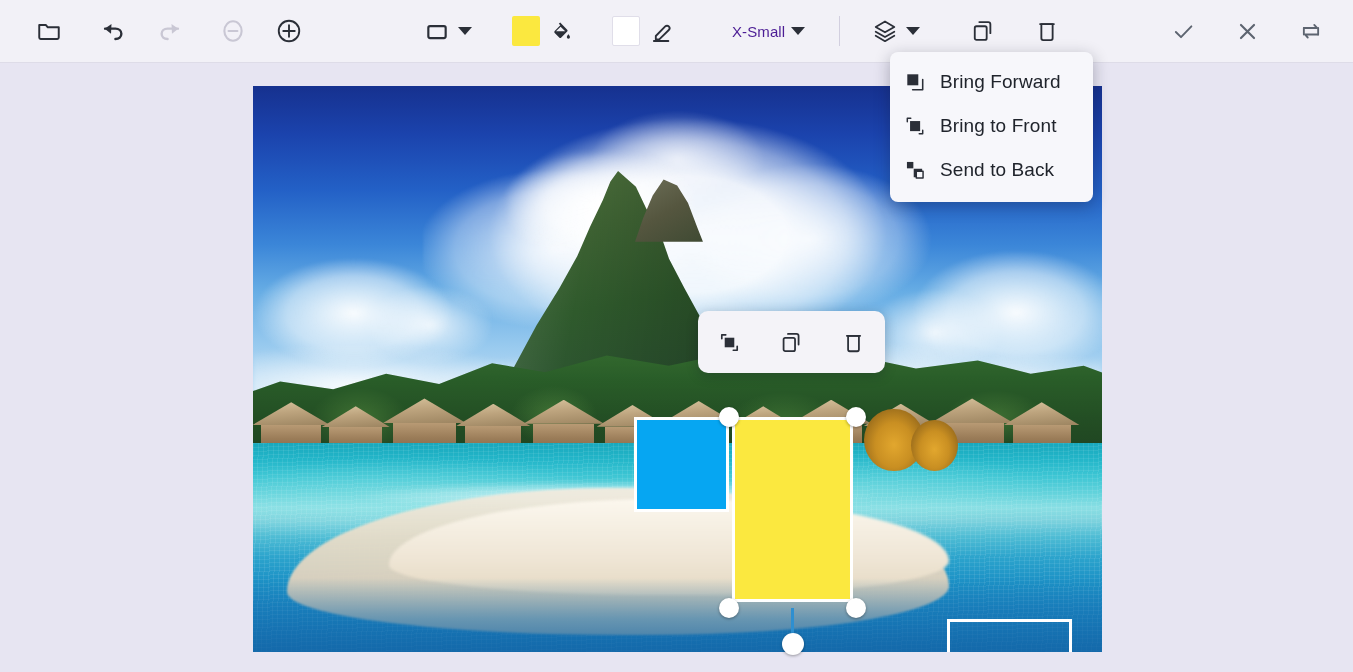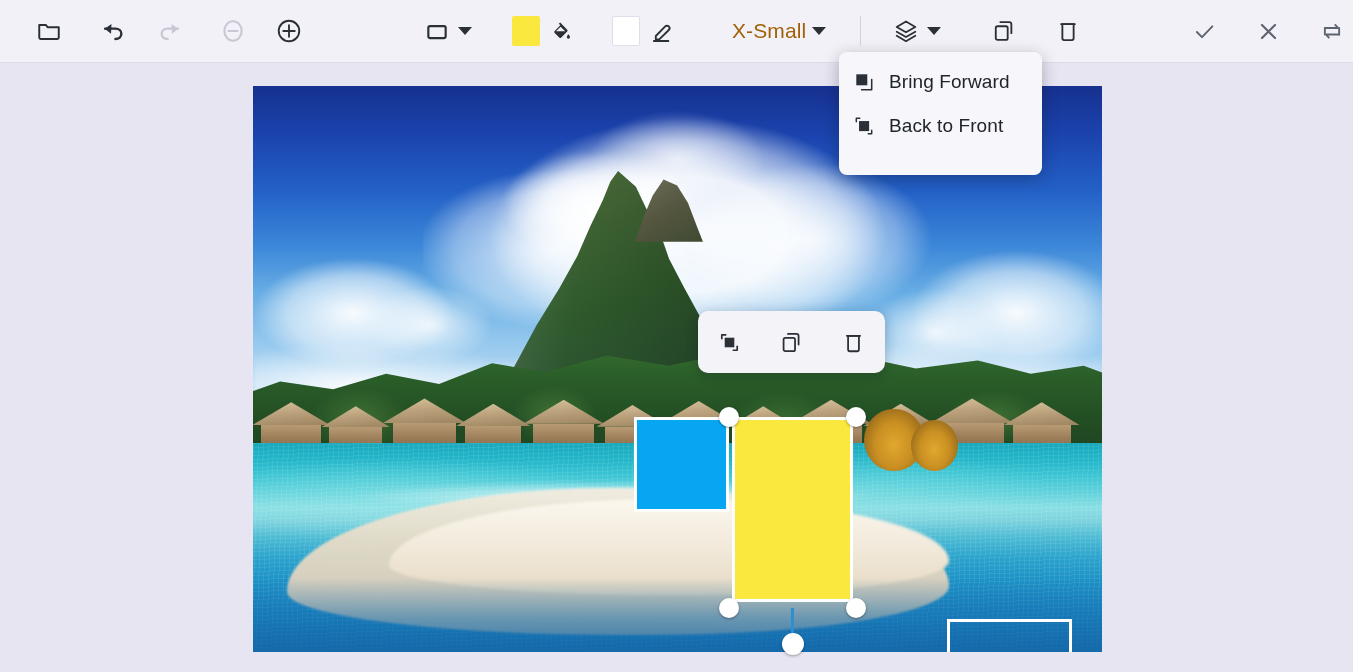--- a/index.html
+++ b/index.html
@@ -111,22 +111,22 @@
     display: flex;
     align-items: center;
     border: none;
     background: transparent;
     border-radius: 6px;
     cursor: pointer;
     padding: 0 8px;
     flex: none;
   }
   .size-label {
-    font-size: 21px;
-    color: #a16207;
+    font-size: 15px;
+    color: #4c1d95;
     letter-spacing: 0.1px;
     white-space: nowrap;
     text-align: center;
   }
 
   
   .canvas {
     position: absolute;
     left: 0; top: 63px;
     width: 1353px;
@@ -445,27 +445,27 @@
     background: transparent;
     border: none;
     border-radius: 6px;
     cursor: pointer;
     padding: 0;
   }
 
   
   .menu {
     position: absolute;
-    left: 839px;
+    left: 890px;
     top: 52px;
     width: 203px;
     background: #f7f7fb;
     border-radius: 8px;
     box-shadow: 0 4px 16px rgba(20,24,40,.30);
-    padding: 8px 0 27px 0;
+    padding: 8px 0 10px 0;
     box-sizing: border-box;
     z-index: 40;
   }
   .menu-item {
     height: 44px;
     display: flex;
     align-items: center;
     padding: 0 12px 0 14px;
     cursor: pointer;
     gap: 14px;
@@ -731,19 +731,30 @@
     </div>
 
 
     <div class="menu-item">
       <span class="menu-icon">
         <svg width="22" height="22" viewBox="0 0 24 24">
           <path class="fill-dark" d="M6.6 6.6h11v11h-11z"></path>
           <path class="ico-dark" style="stroke-width:1.6" d="M3.6 7.4V3.6h3.8M20.4 16.6v3.8h-3.8"></path>
         </svg>
       </span>
-      <span class="menu-label">Back to Front</span>
+      <span class="menu-label">Bring to Front</span>
     </div>
 
+    <div class="menu-item">
+      <span class="menu-icon">
+        <svg width="22" height="22" viewBox="0 0 24 24">
+          <path class="fill-dark" d="M3.2 3.2h7v7h-7z"></path>
+          <path class="fill-dark" d="M10.6 10.6h9.2v9.2h-9.2z"></path>
+          <path style="fill:#f7f7fb" d="M13.6 13.6h7.2v7.2h-7.2z"></path>
+          <path class="ico-dark" style="stroke-width:1.6" d="M13.4 13.4h7.4v7.4h-7.4z"></path>
+        </svg>
+      </span>
+      <span class="menu-label">Send to Back</span>
+    </div>
 
   </div>
 
 </div>
 
 </body></html>

